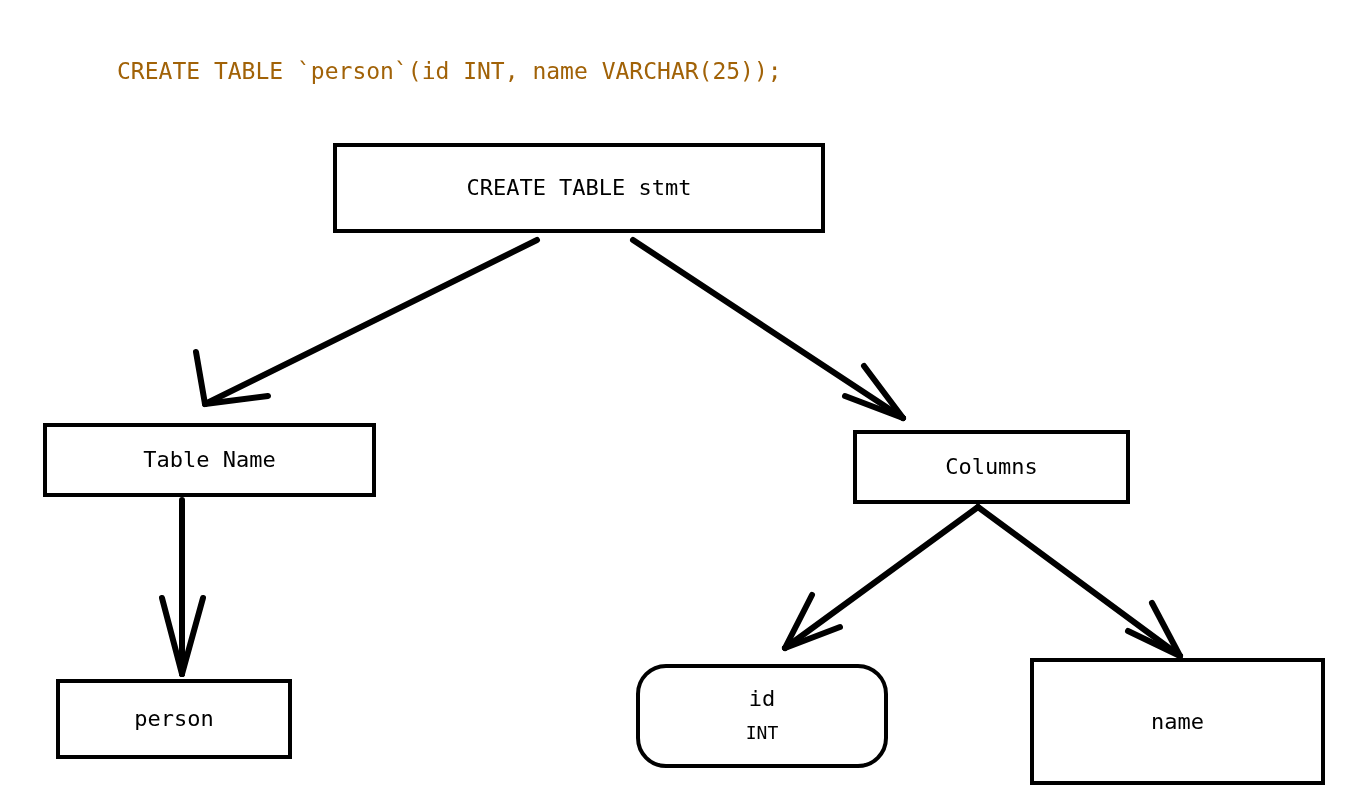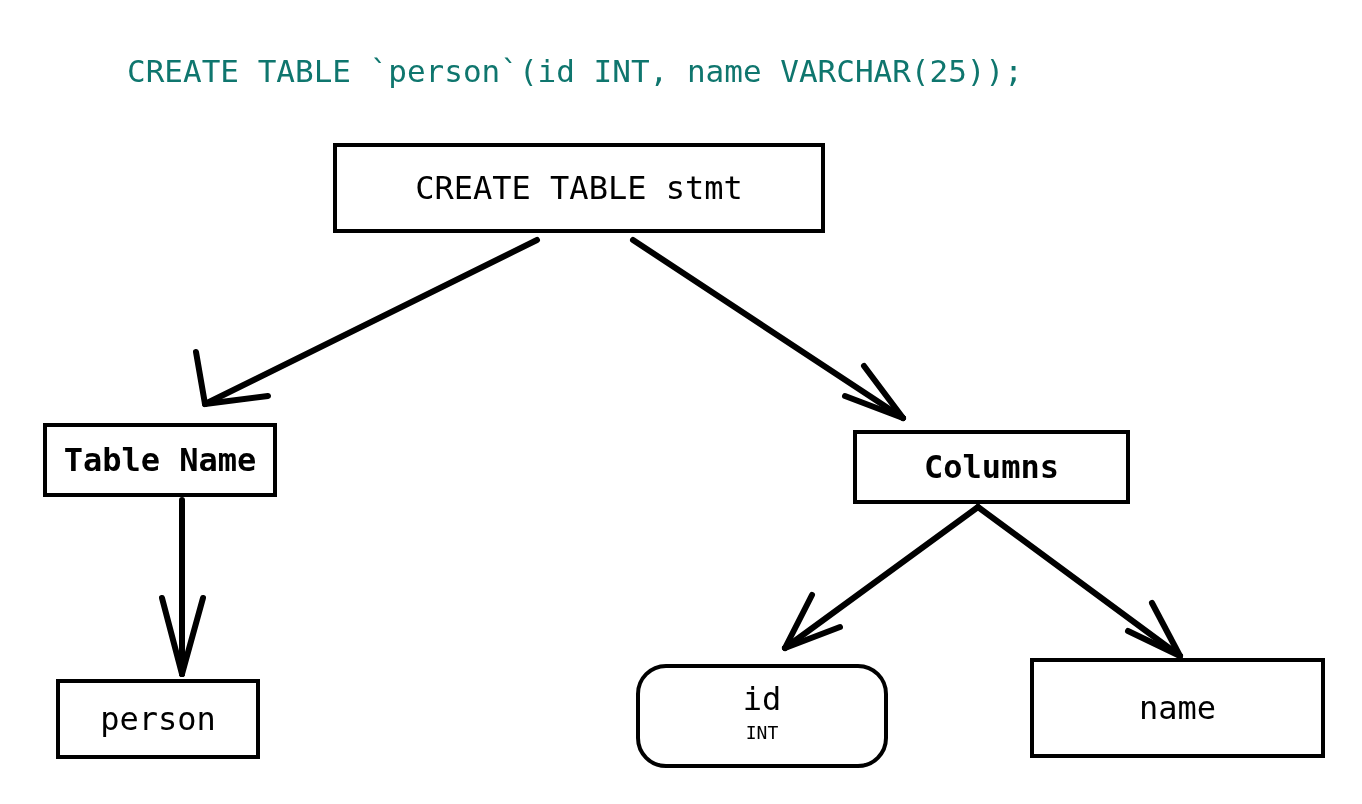--- a/index.html
+++ b/index.html
@@ -22,57 +22,57 @@
   #edges {
     position: absolute;
     left: 0;
     top: 0;
     width: 1362px;
     height: 804px;
     pointer-events: none;
   }
   .stmt-caption {
     position: absolute;
-    left: 127px;
+    left: 117px;
     top: 54px;
-    font-size: 31px;
+    font-size: 23px;
     line-height: 34px;
     letter-spacing: 0px;
     white-space: pre;
-    color: #0f766e;
+    color: #a16207;
   }
   .node {
     position: absolute;
     box-sizing: border-box;
     background: #ffffff;
     border: 4px solid #000000;
     display: flex;
     flex-direction: column;
     align-items: center;
     justify-content: center;
     text-align: center;
     z-index: 2;
   }
   .node-line {
-    font-size: 32px;
+    font-size: 22px;
     line-height: 34px;
     white-space: pre;
     color: #000000;
   }
   .node-line.secondary {
     font-size: 18px;
     line-height: 34px;
   }
   
   #node-root      { left: 333px; top: 143px; width: 492px; height: 90px; }
-  #node-tablename { left: 43px;  top: 423px; width: 234px; height: 74px; font-weight: bold; }
-  #node-person    { left: 56px;  top: 679px; width: 204px; height: 80px; }
-  #node-columns   { left: 853px; top: 430px; width: 277px; height: 74px; font-weight: bold; }
+  #node-tablename { left: 43px;  top: 423px; width: 333px; height: 74px; }
+  #node-person    { left: 56px;  top: 679px; width: 236px; height: 80px; }
+  #node-columns   { left: 853px; top: 430px; width: 277px; height: 74px; }
   #node-col-id    { left: 636px; top: 664px; width: 252px; height: 104px; border-radius: 30px; }
-  #node-col-name  { left: 1030px;top: 658px; width: 295px; height: 100px; gap: 35px; }
+  #node-col-name  { left: 1030px;top: 658px; width: 295px; height: 127px; gap: 35px; }
 </style>
 </head>
 <body>
 
 <div id="canvas">
 
   <div class="stmt-caption">CREATE TABLE `person`(id INT, name VARCHAR(25));</div>
 
   <svg id="edges" viewBox="0 0 1362 804" xmlns="http://www.w3.org/2000/svg">
     <g fill="none" stroke="#000000" stroke-width="6" stroke-linecap="round">

